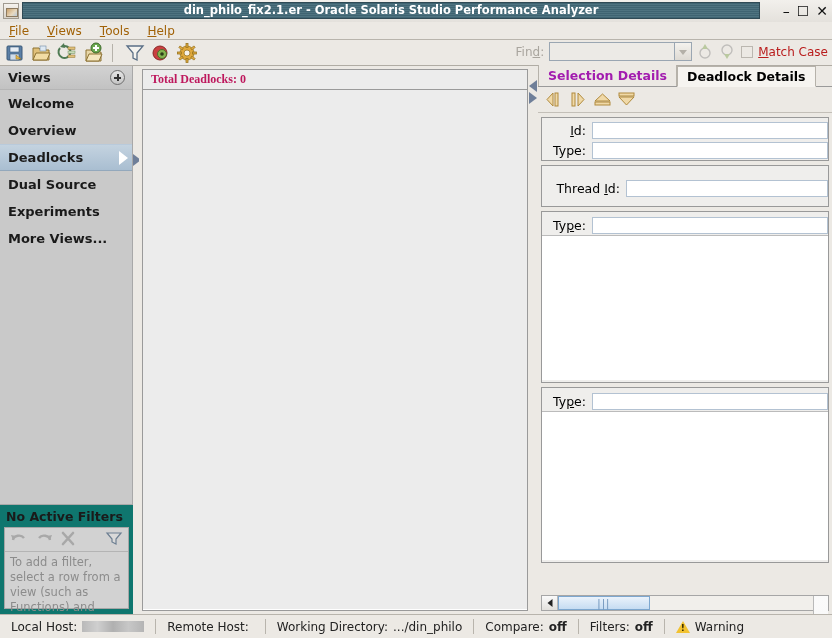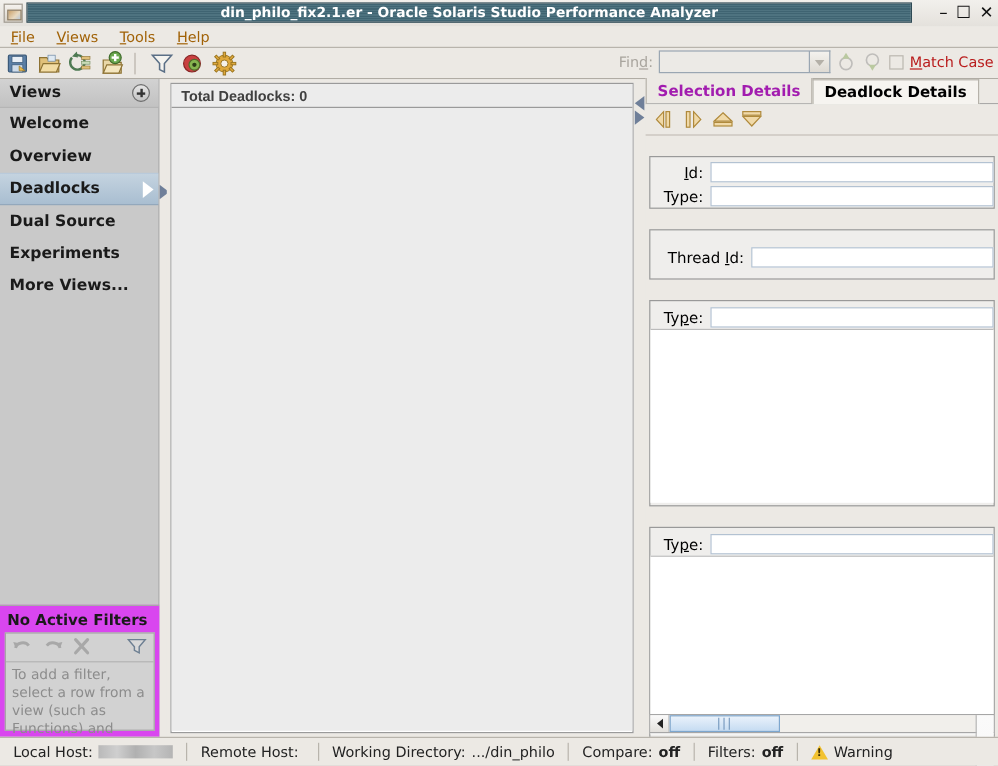--- a/index.html
+++ b/index.html
@@ -176,21 +176,21 @@
   }
   .view-arrow {
     position: absolute; right: 4px; top: 50%; transform: translateY(-50%);
     width: 0; height: 0;
     border-top: 7px solid transparent; border-bottom: 7px solid transparent;
     border-left: 9px solid #ffffff;
   }
 
   .filters-panel {
     position: absolute; left: 0; bottom: 0; width: 133px; height: 110px;
-    background: #d946ef;
+    background: #0f766e;
     border-top: 1px solid #a8a8a8;
     box-sizing: border-box;
   }
   .filters-title {
     font-size: 12.5px; font-weight: bold; color: #1a1a1a;
     padding: 4px 0 3px 6px;
     font-family: "DejaVu Sans", sans-serif;
   }
   .filters-box {
     margin: 0 4px; height: 82px;
@@ -238,22 +238,22 @@
   .center-inner {
     position: absolute; left: 3px; top: 3px; right: 3px; bottom: 3px;
     border: 1px solid #9a9a9a;
     background: #ffffff;
     box-sizing: border-box;
   }
   .dl-header {
     height: 20px; background: #ececec;
     border-bottom: 1px solid #9a9a9a;
     display: flex; align-items: center; padding-left: 8px;
-    font-family: Liberation Sans, sans-serif;
-    font-size: 12px; font-weight: bold; color: #404040;
+    font-family: Liberation Serif, serif;
+    font-size: 12px; font-weight: bold; color: #be185d;
     box-sizing: border-box;
   }
   .dl-body { height: calc(100% - 21px); background: #ececec; }
 
   
   .right {
     position: absolute; top: 0; right: 0; height: 548px;
     background: #ece9e4;
     box-sizing: border-box;
   }
@@ -290,21 +290,21 @@
   .nav-toolbar {
     height: 26px; display: flex; align-items: center;
     padding-left: 8px; gap: 7px;
     background: #ece9e4;
     border-bottom: 1px solid #c3bfb8;
     box-sizing: border-box;
   }
   .nav-ic { width: 17px; height: 15px; position: relative; }
 
   .section {
-    margin: 17px 3px 0 3px;
+    margin: 4px 3px 0 3px;
     border: 1px solid #999;
     background: #efeeec;
     box-sizing: border-box;
   }
   .frow {
     display: flex; align-items: center;
     height: 20px; padding-left: 6px;
     box-sizing: border-box;
   }
   .flabel {

